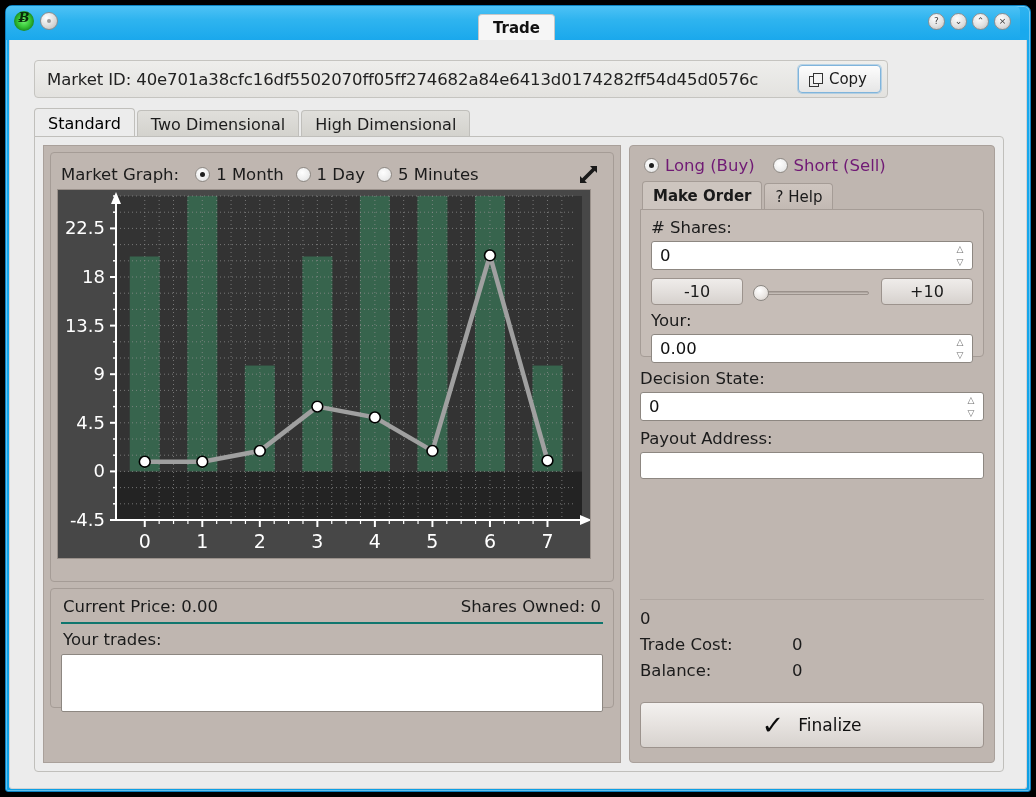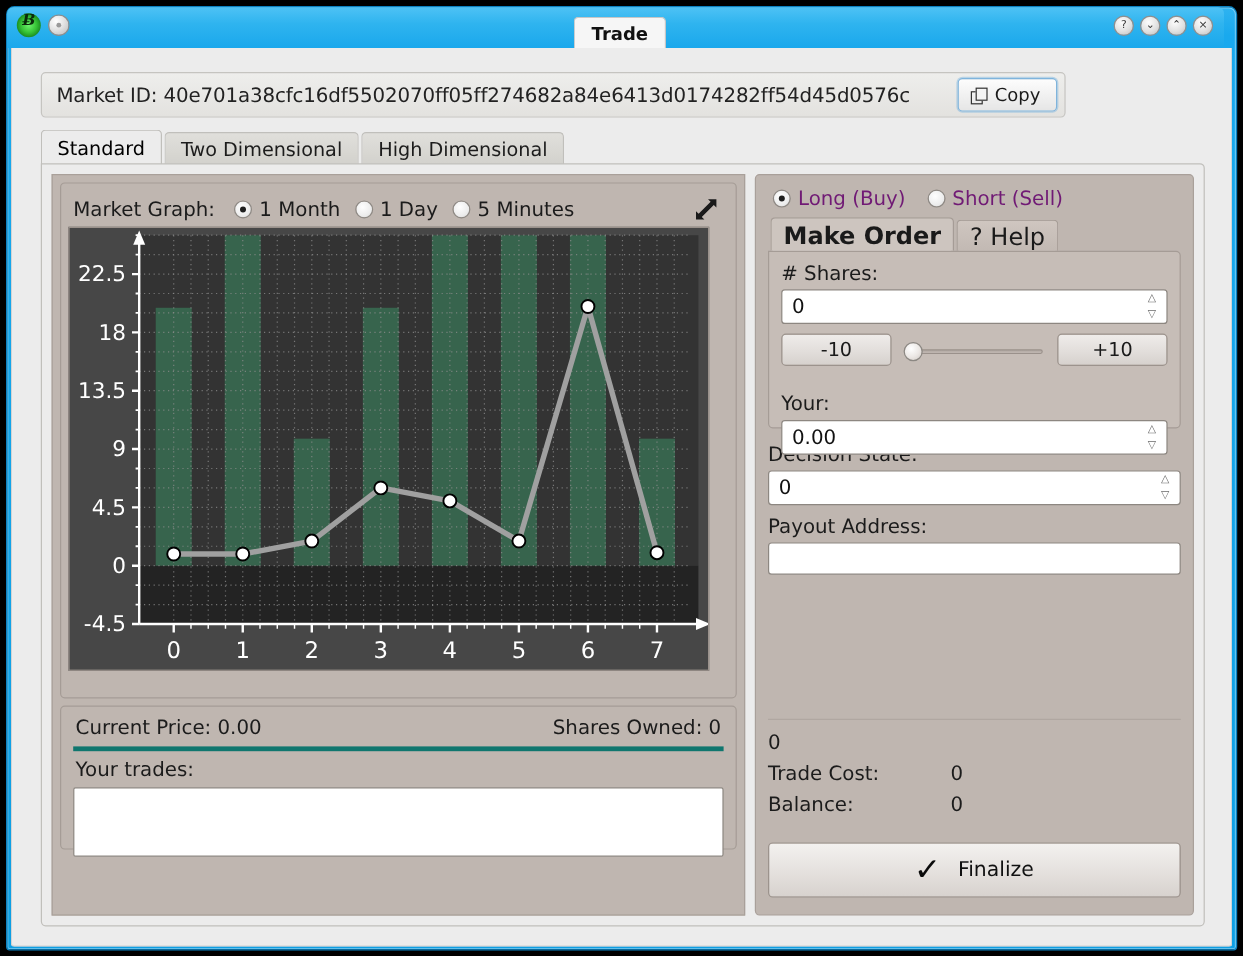--- a/index.html
+++ b/index.html
@@ -245,21 +245,21 @@
     width: 564px; height: 120px;
     background: #bfb6b0;
     border: 1px solid #a59c96;
     border-radius: 4px;
     padding: 6px 10px;
   }
   .price-line {
     display: flex; justify-content: space-between;
     font-size: 16.5px; color: #1b1b1b;
     padding: 2px 2px 6px 2px;
-    border-bottom: 4px solid #0f766e;
+    border-bottom: 2px solid #0f766e;
   }
   .your-trades-lbl {
     font-size: 16.5px; color: #1b1b1b;
     padding: 6px 2px 5px 2px;
   }
   .trades-box {
     width: 100%; height: 58px;
     background: #ffffff;
     border: 1px solid #8d8781;
     border-radius: 2px;
@@ -271,21 +271,21 @@
     font-size: 16.5px; color: #701a75;
     padding: 2px 4px 6px 4px;
   }
   .sub-tabs {
     display: flex; align-items: flex-end; gap: 2px;
     padding-left: 2px;
   }
   .sub-tab {
     height: 26px; padding: 0 10px;
     display: flex; align-items: center; gap: 5px;
-    font-size: 20px; color: #1a1a1a;
+    font-size: 15px; color: #1a1a1a;
     border: 1px solid #a59c96;
     border-bottom: none;
     border-radius: 4px 4px 0 0;
     background: linear-gradient(180deg,#cfc6c0 0%,#c2b9b3 100%);
     cursor: pointer;
   }
   .sub-tab.active {
     background: #cdc5bf;
     height: 28px;
     font-weight: bold;
@@ -313,21 +313,21 @@
     position: absolute; right: 6px; top: 3px;
     width: 12px; height: 22px;
     display: flex; flex-direction: column; justify-content: space-between;
     align-items: center;
     color: #6d6d6d; font-size: 9px; line-height: 9px;
   }
   .spin-arrows span { font-family: "DejaVu Sans", sans-serif; }
 
   .slider-row {
     display: flex; align-items: center; gap: 8px;
-    margin: 8px 0 22px 0;
+    margin: 8px 0 6px 0;
   }
   .step-btn {
     width: 92px; height: 27px;
     background: linear-gradient(180deg,#efecea 0%,#e2dedb 55%,#d6d1cd 100%);
     border: 1px solid #9c938d;
     border-radius: 4px;
     display: flex; align-items: center; justify-content: center;
     font-size: 16px; color: #1a1a1a;
     cursor: pointer;
   }

